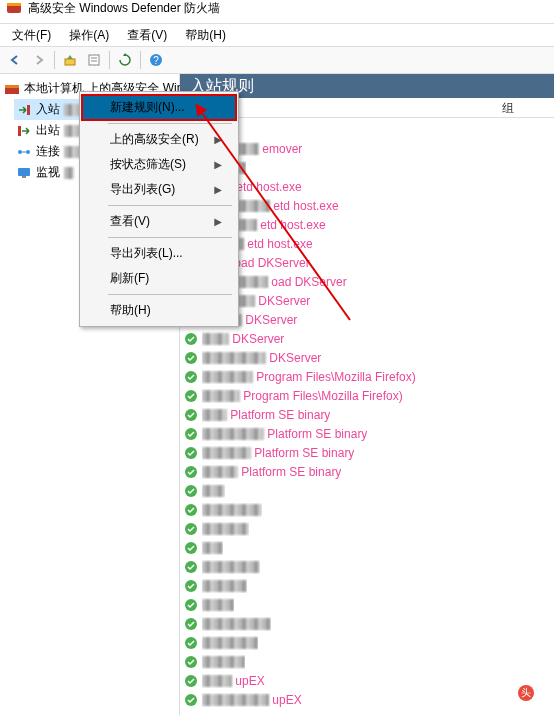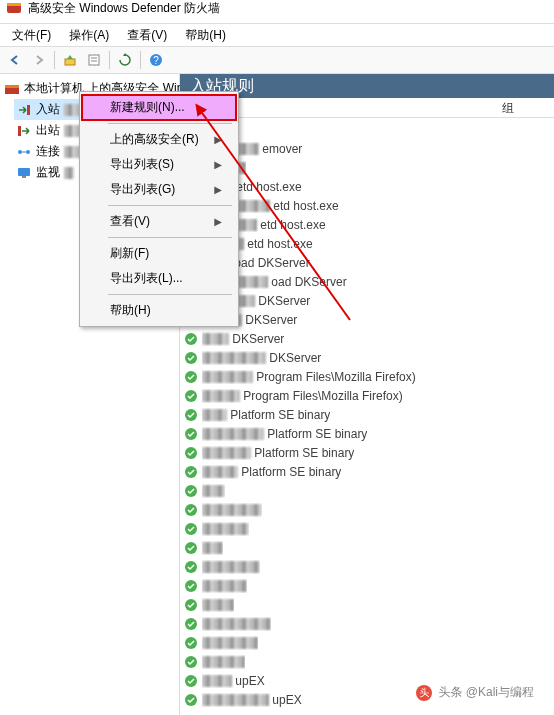--- a/index.html
+++ b/index.html
@@ -25,39 +25,39 @@
   .tree-node.selected { background: #cce8ff; }
   .tree-node .node-icon { width: 16px; height: 16px; flex-shrink: 0; }
 
   .main-pane { flex: 1; background: #fff; position: relative; overflow: hidden; }
   .main-header { height: 24px; background: #4a6a8a; color: #fff; display: flex; align-items: center; padding: 0 10px; font-size: 16px; }
   .col-header { height: 20px; border-bottom: 1px solid #ddd; padding: 2px 40px 2px 6px; color: #333; text-align: right; }
 
   .rule-list { padding: 2px 0; }
   .rule-row { display: flex; align-items: center; gap: 4px; padding: 1px 4px; height: 19px; }
   .rule-row .rule-icon { width: 14px; height: 14px; flex-shrink: 0; }
-  .rule-row .rule-text { white-space: nowrap; overflow: hidden; font-size: 12px; color: #404040; }
+  .rule-row .rule-text { white-space: nowrap; overflow: hidden; font-size: 12px; color: #ec4899; }
 
   
   .mosaic {
     display: inline-block; height: 12px; background:
       repeating-linear-gradient(90deg,#bbb 0 4px,#999 4px 8px,#ccc 8px 12px);
     vertical-align: middle;
     filter: blur(1.2px);
   }
 
   
   .context-menu {
     position: absolute; left: 79px; top: 91px; width: 160px;
     background: #f5f5f5; border: 1px solid #b0b0b0;
     box-shadow: 2px 2px 4px rgba(0,0,0,.3);
     padding: 3px 2px; z-index: 100;
   }
   .ctx-item { display: flex; align-items: center; justify-content: space-between; padding: 4px 14px 4px 28px; cursor: default; font-size: 12px; }
-  .ctx-item.highlight { background: #f0abfc; outline: 2px solid #d00; outline-offset: -1px; }
+  .ctx-item.highlight { background: #0369a1; outline: 2px solid #d00; outline-offset: -1px; }
   .ctx-sep { height: 1px; background: #c0c0c0; margin: 3px 4px 3px 26px; }
   .ctx-arrow { font-size: 10px; color: #555; }
 
   
   .arrow-overlay { position: absolute; left: 0; top: 0; pointer-events: none; z-index: 200; }
 
   .watermark {
     position: absolute; right: 20px; bottom: 14px;
     display: flex; align-items: center; gap: 6px;
     color: #888; font-size: 12px;
@@ -483,50 +483,49 @@
 <div class="context-menu">
   <div class="ctx-item highlight">
     <span>新建规则(N)...</span>
   </div>
   <div class="ctx-sep"></div>
   <div class="ctx-item">
     <span>上的高级安全(R)</span>
     <span class="ctx-arrow">▶</span>
   </div>
   <div class="ctx-item">
-    <span>导出列表(S)</span>
+    <span>按状态筛选(S)</span>
     <span class="ctx-arrow">▶</span>
   </div>
   <div class="ctx-item">
     <span>导出列表(G)</span>
     <span class="ctx-arrow">▶</span>
   </div>
   <div class="ctx-sep"></div>
   <div class="ctx-item">
     <span>查看(V)</span>
     <span class="ctx-arrow">▶</span>
   </div>
   <div class="ctx-sep"></div>
   <div class="ctx-item">
+    <span>导出列表(L)...</span>
+  </div>
+  <div class="ctx-item">
     <span>刷新(F)</span>
-  </div>
-  <div class="ctx-item">
-    <span>导出列表(L)...</span>
   </div>
   <div class="ctx-sep"></div>
   <div class="ctx-item">
     <span>帮助(H)</span>
   </div>
 </div>
 
 <svg class="arrow-overlay" width="554" height="715">
   <defs>
     <marker id="ah" markerWidth="10" markerHeight="10" refX="2" refY="3" orient="auto">
       <path d="M0,0 L6,3 L0,6 Z" fill="#d00"></path>
     </marker>
   </defs>
   <line x1="350" y1="320" x2="200" y2="110" stroke="#d00" stroke-width="2" marker-end="url(#ah)"></line>
 </svg>
 
 <div class="watermark">
   <span class="wm-logo">头</span>
-  <span>头条 @Kali与编程</span>
 </div>
 
 </body></html>

